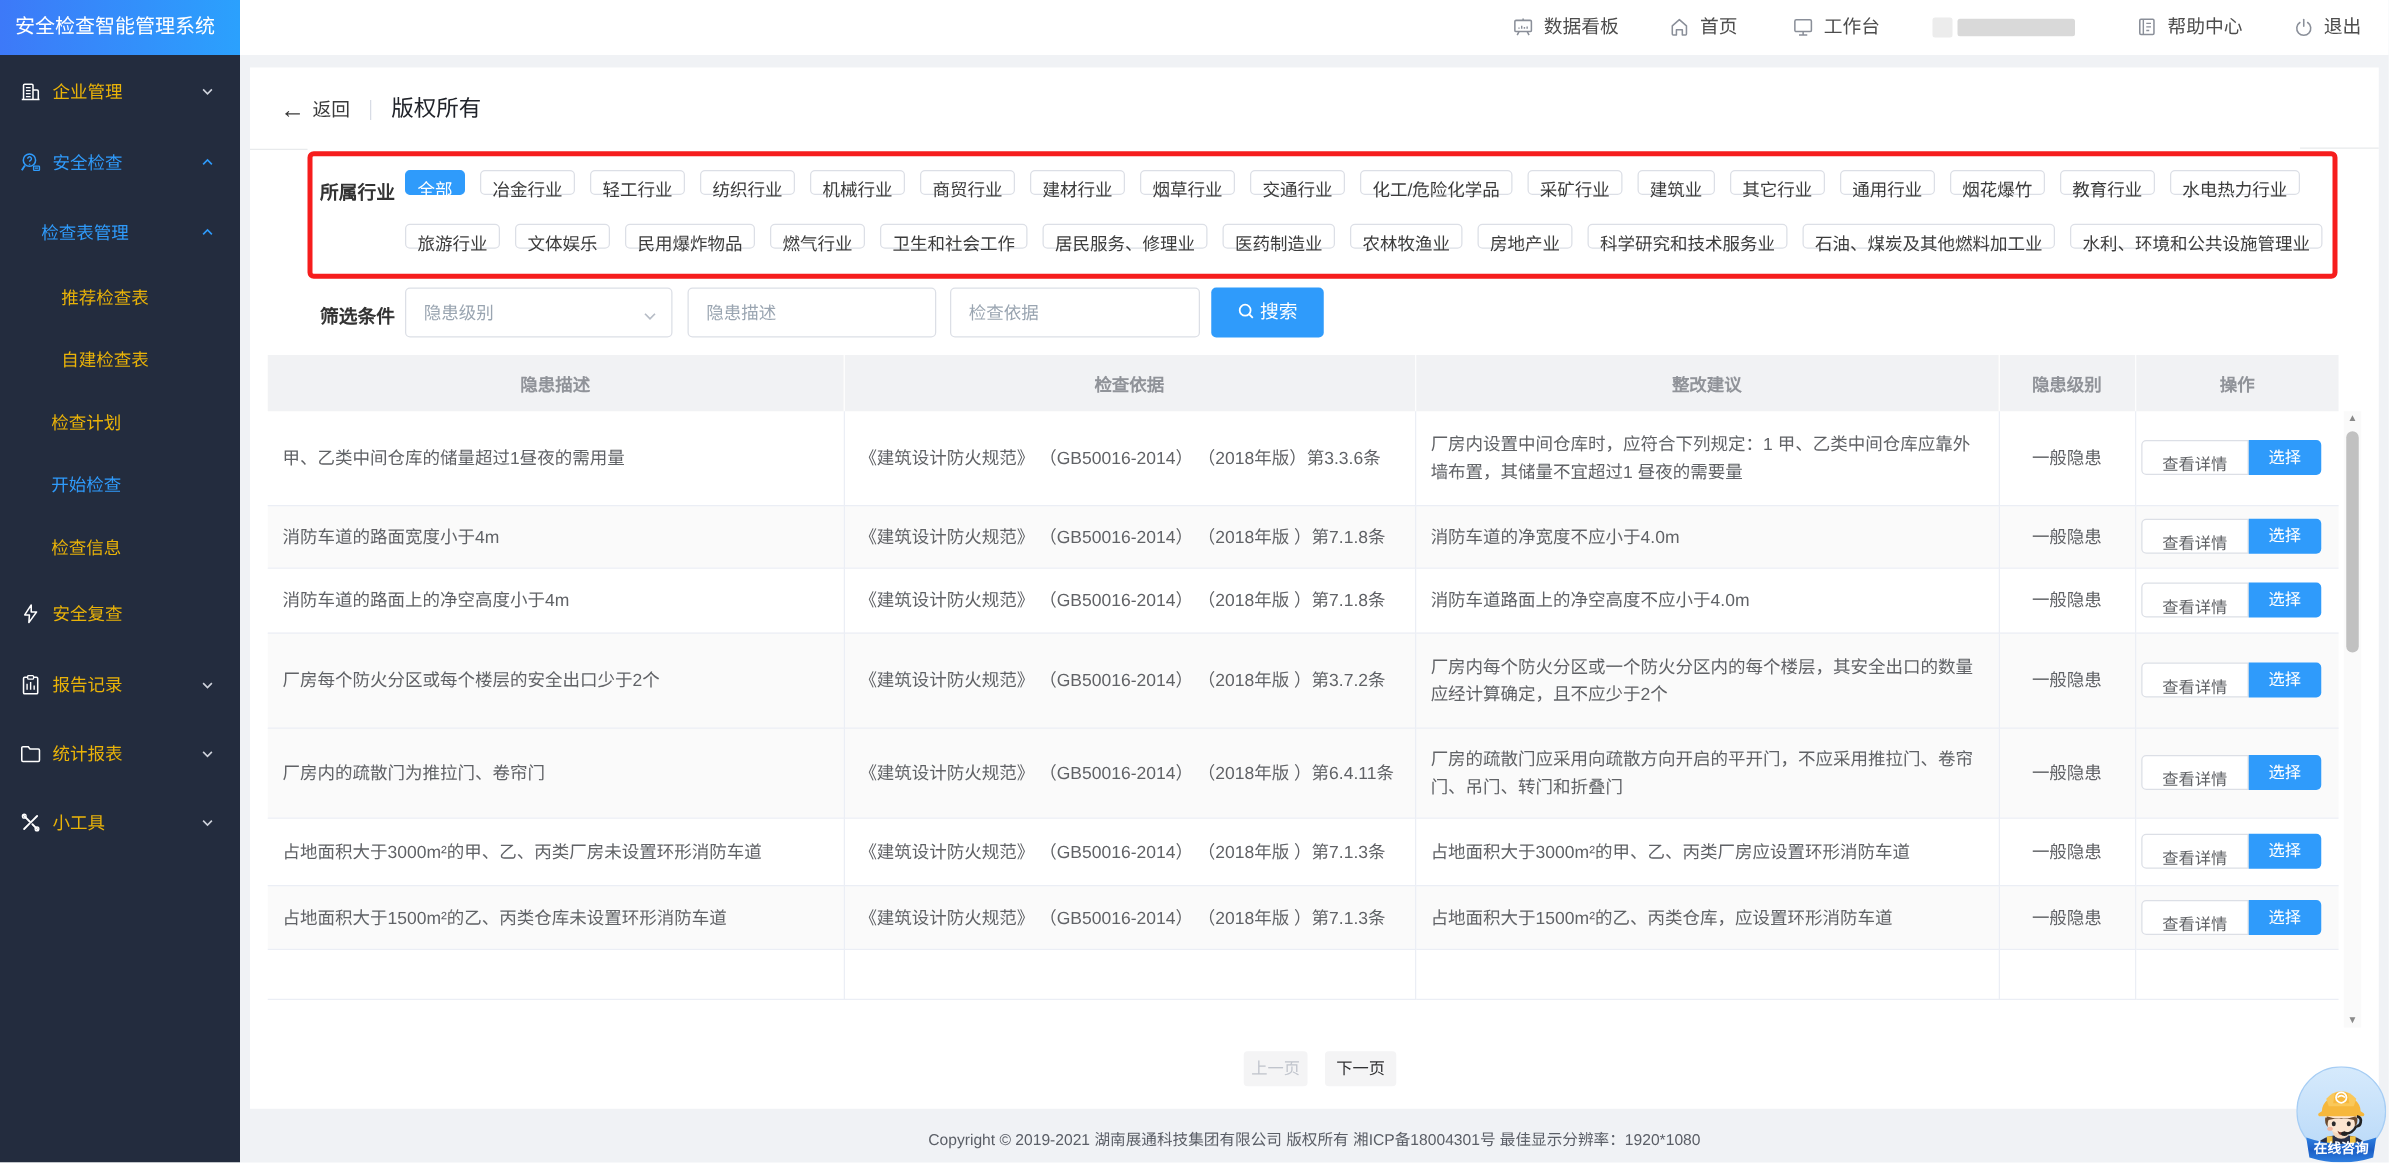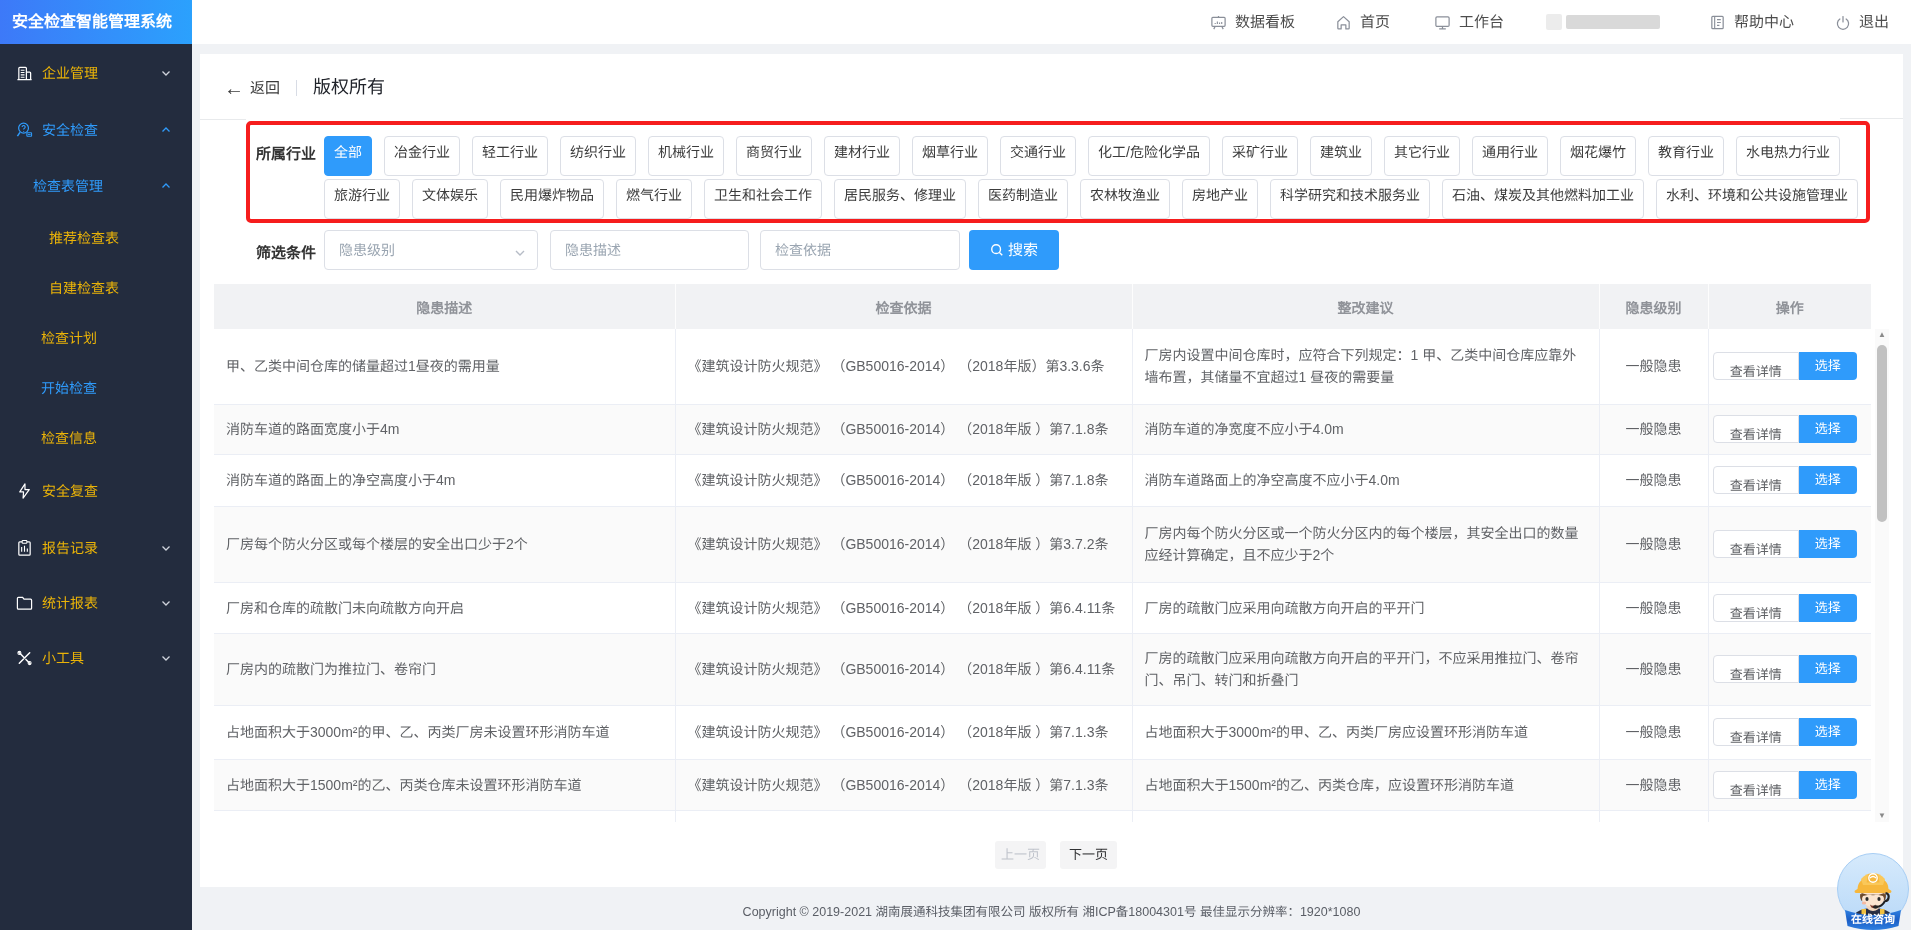--- a/index.html
+++ b/index.html
@@ -1,21 +1,21 @@
 <!DOCTYPE html>
 <html lang="zh-CN"><head>
 <meta charset="utf-8">
 <title>安全检查智能管理系统</title>
 <style>
 *{margin:0;padding:0;box-sizing:border-box;}
 html,body{width:1911px;height:930px;overflow:hidden;}
 body{font-family:"Liberation Sans",sans-serif;background:#f0f2f5;position:relative;font-size:14px;color:#333;}
 
 #sidebar{position:absolute;left:0;top:0;width:192px;height:930px;background:#232c3e;z-index:5;}
-#logo{height:44px;background:linear-gradient(90deg,#3d79f8,#2ba1fd);color:#fff;font-size:16px;font-weight:bold;line-height:44px;padding-left:12px;letter-spacing:0;}
+#logo{height:44px;background:linear-gradient(90deg,#3d79f8,#2ba1fd);color:#fff;font-size:16px;font-weight:normal;line-height:44px;padding-left:12px;letter-spacing:0;}
 .mi{position:relative;height:56px;line-height:56px;color:#eab308;font-size:14px;}
 .mi.sub{height:50px;line-height:50px;}
 .mi .txt{position:absolute;left:42px;}
 .mi .ic{position:absolute;left:16px;top:50%;transform:translateY(-50%);width:17px;height:17px;}
 .mi .arr{position:absolute;right:20px;top:50%;transform:translateY(-50%);width:12px;height:12px;}
 .blue{color:#2f9bfb;}
 
 #topbar{position:absolute;left:192px;top:0;right:0;height:44px;background:#fff;z-index:4;}
 .tb-item{position:absolute;top:0;height:44px;line-height:44px;color:#4d4d4d;font-size:15px;}
 .tb-item svg{vertical-align:-4px;margin-right:8px;}
@@ -24,21 +24,21 @@
 #pg-head{position:absolute;left:24px;top:18px;height:30px;line-height:30px;}
 #pg-head .back{font-size:15px;color:#3a3a3a;}
 #pg-head .sep{display:inline-block;width:1px;height:16px;background:#d8dce5;margin:0 16px;vertical-align:-3px;}
 #pg-head .title{font-size:18px;color:#20232a;font-weight:normal;}
 #hline{position:absolute;left:0;top:65px;width:46px;height:1px;background:#e8eaec;}#hline2{position:absolute;left:1640px;top:64px;width:63px;height:1px;background:#e8eaec;}
 
 #redbox{position:absolute;left:46px;top:67px;width:1624px;height:102px;border:4px solid #f61d1d;border-radius:5px;}
 #industry-label{position:absolute;left:56px;top:88px;font-weight:bold;color:#333;font-size:15px;}
 #chips1{position:absolute;left:124px;top:82px;white-space:nowrap;}
 #chips2{position:absolute;left:124px;top:125px;white-space:nowrap;}
-.chip{display:inline-block;height:40px;line-height:30px;padding:0 9px;border:1px solid #dcdfe6;border-radius:4px;background:#fff;color:#3c3c3c;font-size:14px;margin-right:12px;}
+.chip{display:inline-block;height:20px;line-height:30px;padding:0 9px;border:1px solid #dcdfe6;border-radius:4px;background:#fff;color:#3c3c3c;font-size:14px;margin-right:12px;}
 .chip.on{background:#2f9bfb;border-color:#2f9bfb;color:#fff;}
 
 #filter-label{position:absolute;left:56px;top:187px;font-weight:bold;color:#333;font-size:15px;}
 .fbox{position:absolute;top:176px;height:40px;border:1px solid #dcdfe6;border-radius:4px;background:#fff;line-height:38px;color:#9aa5b1;font-size:14px;padding-left:14px;}
 #f1{left:124px;width:214px;}
 #f1 .caret{position:absolute;right:12px;top:17px;width:10px;height:10px;}
 #f2{left:350px;width:199px;}
 #f3{left:560px;width:200px;}
 #searchbtn{position:absolute;left:769px;top:176px;width:90px;height:40px;background:#2f9bfb;border-radius:4px;color:#fff;font-size:15px;text-align:center;line-height:40px;}
 
@@ -246,27 +246,20 @@
             <td>消防车道的路面上的净空高度小于4m</td>
             <td>《建筑设计防火规范》 （GB50016-2014） （2018年版 ）第7.1.8条</td>
             <td>消防车道路面上的净空高度不应小于4.0m</td>
             <td class="lv">一般隐患</td>
             <td class="op"><span class="btn-detail">查看详情</span><span class="btn-select">选择</span></td>
           </tr>
       <tr class="odd" style="height:76px;">
             <td>厂房每个防火分区或每个楼层的安全出口少于2个</td>
             <td>《建筑设计防火规范》 （GB50016-2014） （2018年版 ）第3.7.2条</td>
             <td>厂房内每个防火分区或一个防火分区内的每个楼层，其安全出口的数量应经计算确定，且不应少于2个</td>
-            <td class="lv">一般隐患</td>
-            <td class="op"><span class="btn-detail">查看详情</span><span class="btn-select">选择</span></td>
-          </tr>
-      <tr style="height:51px;">
-            <td>厂房和仓库的疏散门未向疏散方向开启</td>
-            <td>《建筑设计防火规范》 （GB50016-2014） （2018年版 ）第6.4.11条</td>
-            <td>厂房的疏散门应采用向疏散方向开启的平开门</td>
             <td class="lv">一般隐患</td>
             <td class="op"><span class="btn-detail">查看详情</span><span class="btn-select">选择</span></td>
           </tr>
       <tr class="odd" style="height:72px;">
             <td>厂房内的疏散门为推拉门、卷帘门</td>
             <td>《建筑设计防火规范》 （GB50016-2014） （2018年版 ）第6.4.11条</td>
             <td>厂房的疏散门应采用向疏散方向开启的平开门，不应采用推拉门、卷帘门、吊门、转门和折叠门</td>
             <td class="lv">一般隐患</td>
             <td class="op"><span class="btn-detail">查看详情</span><span class="btn-select">选择</span></td>
           </tr>

